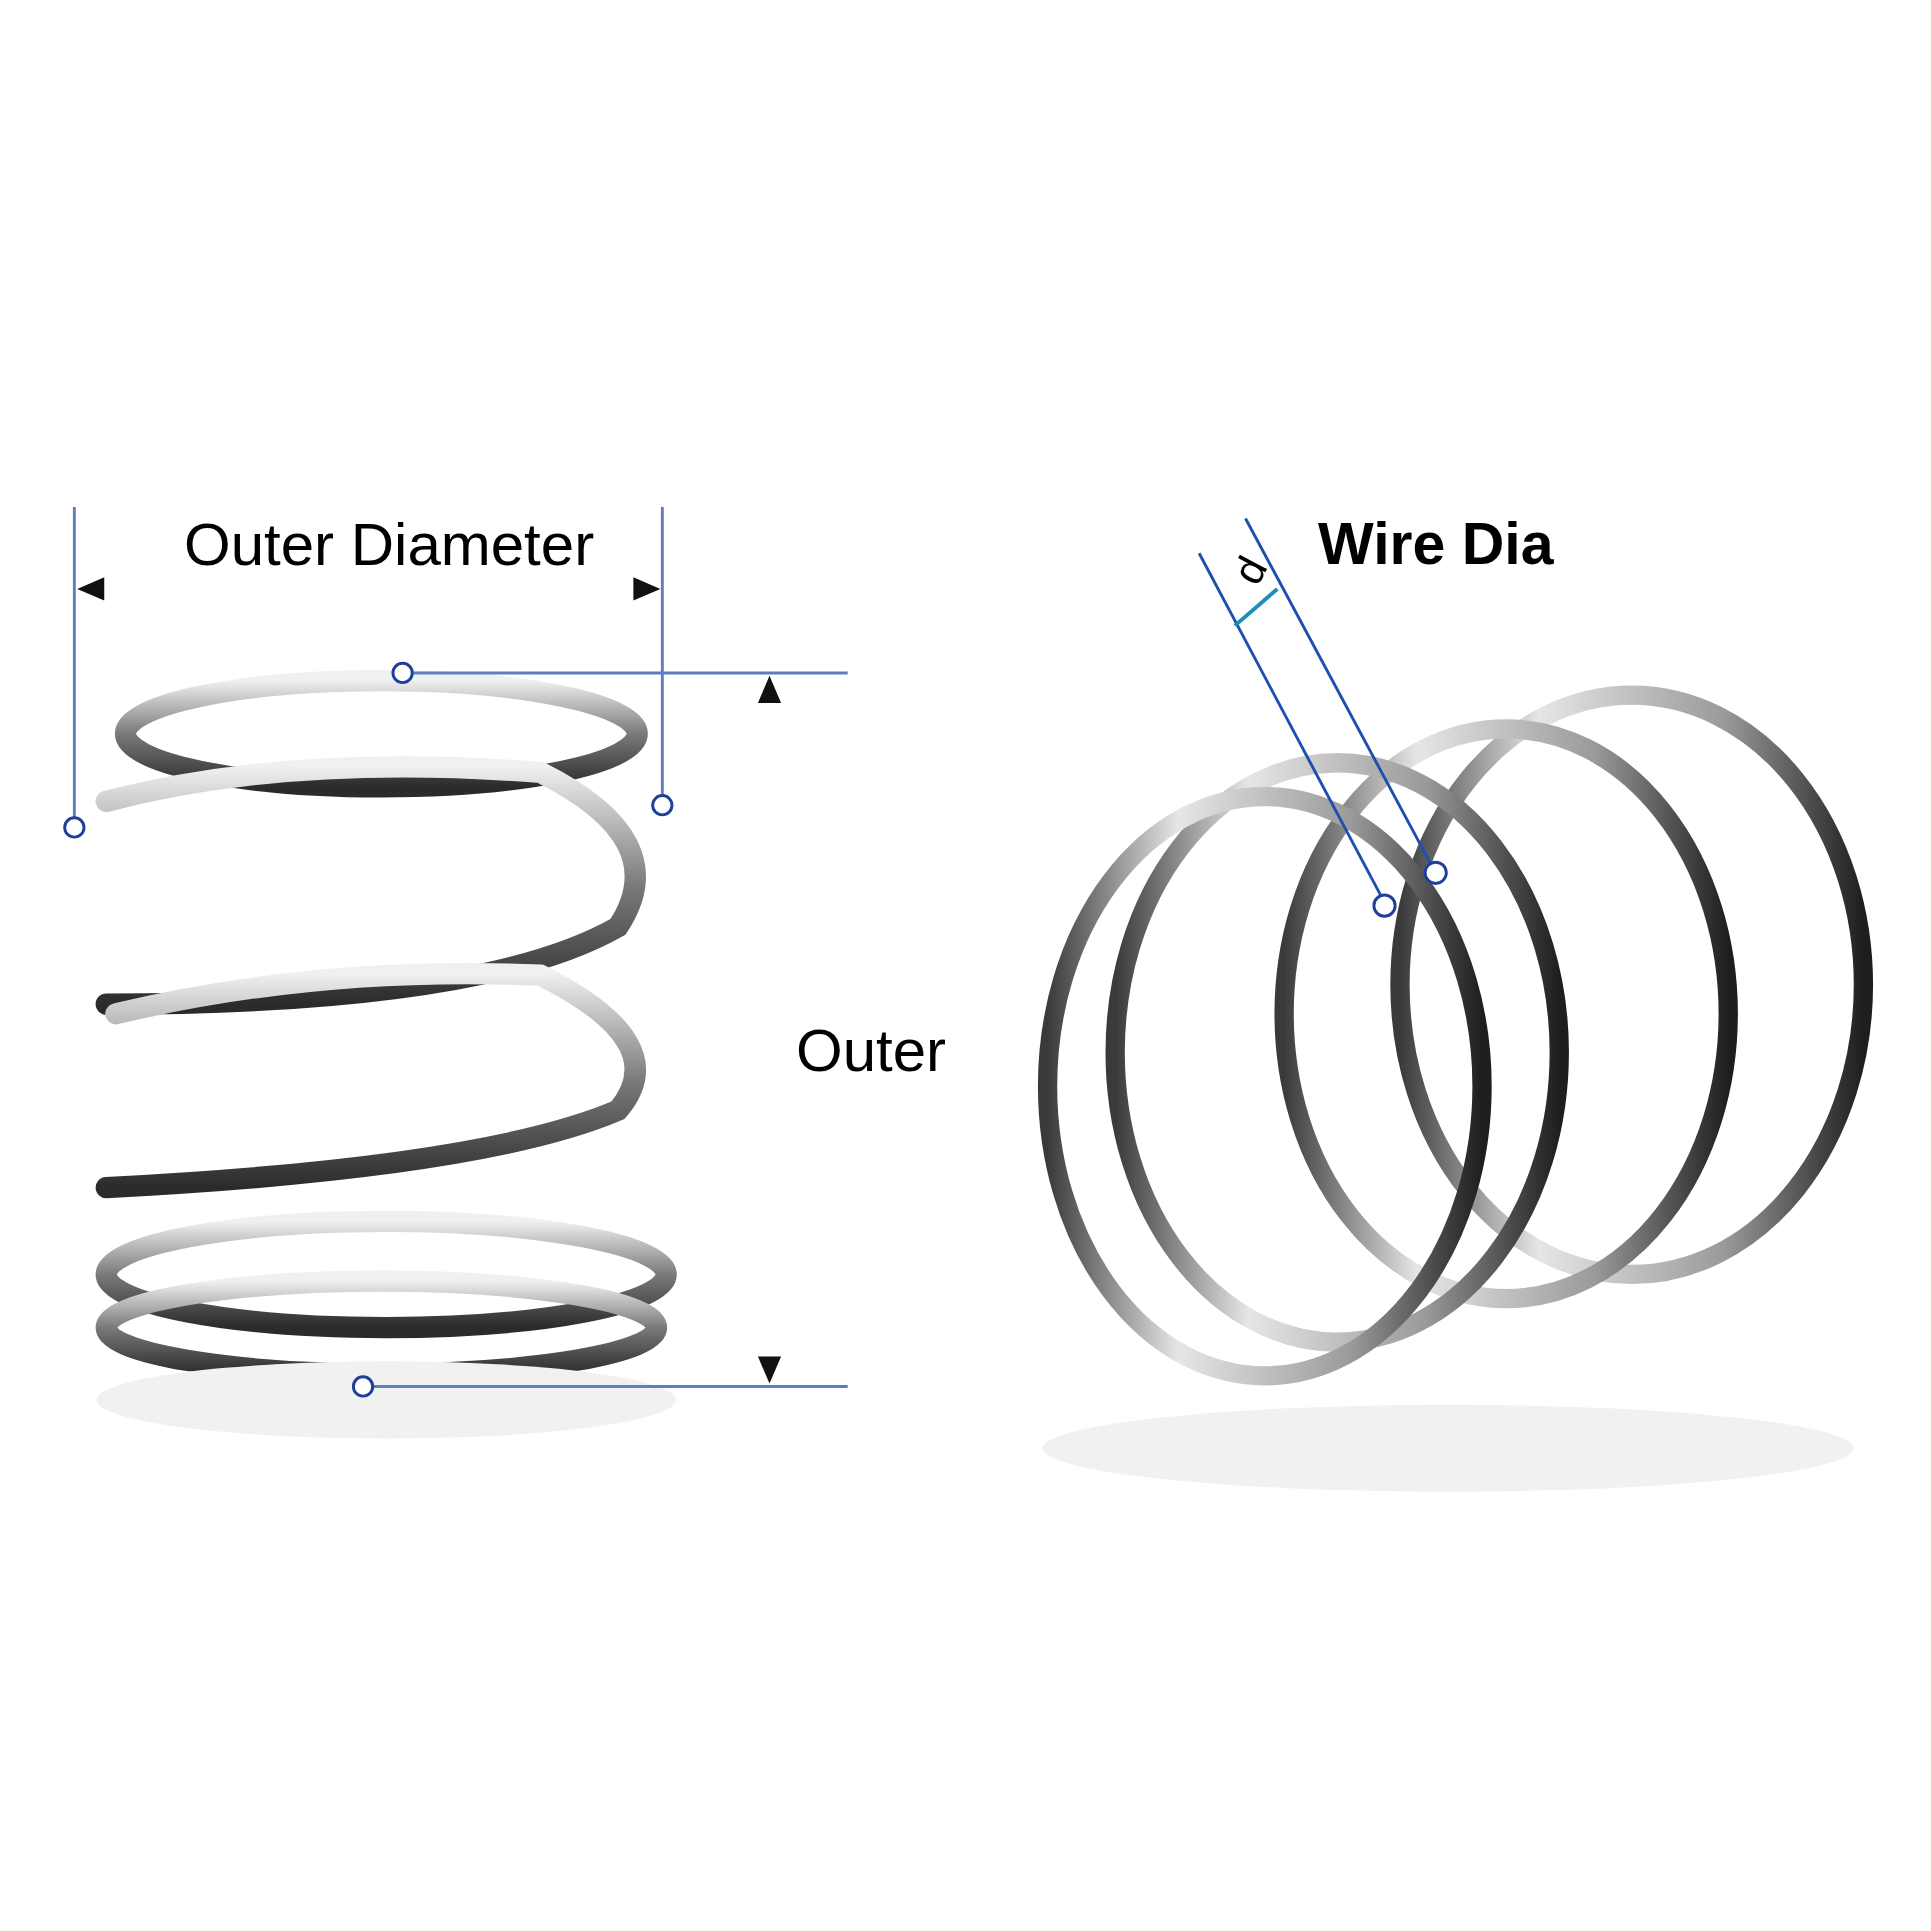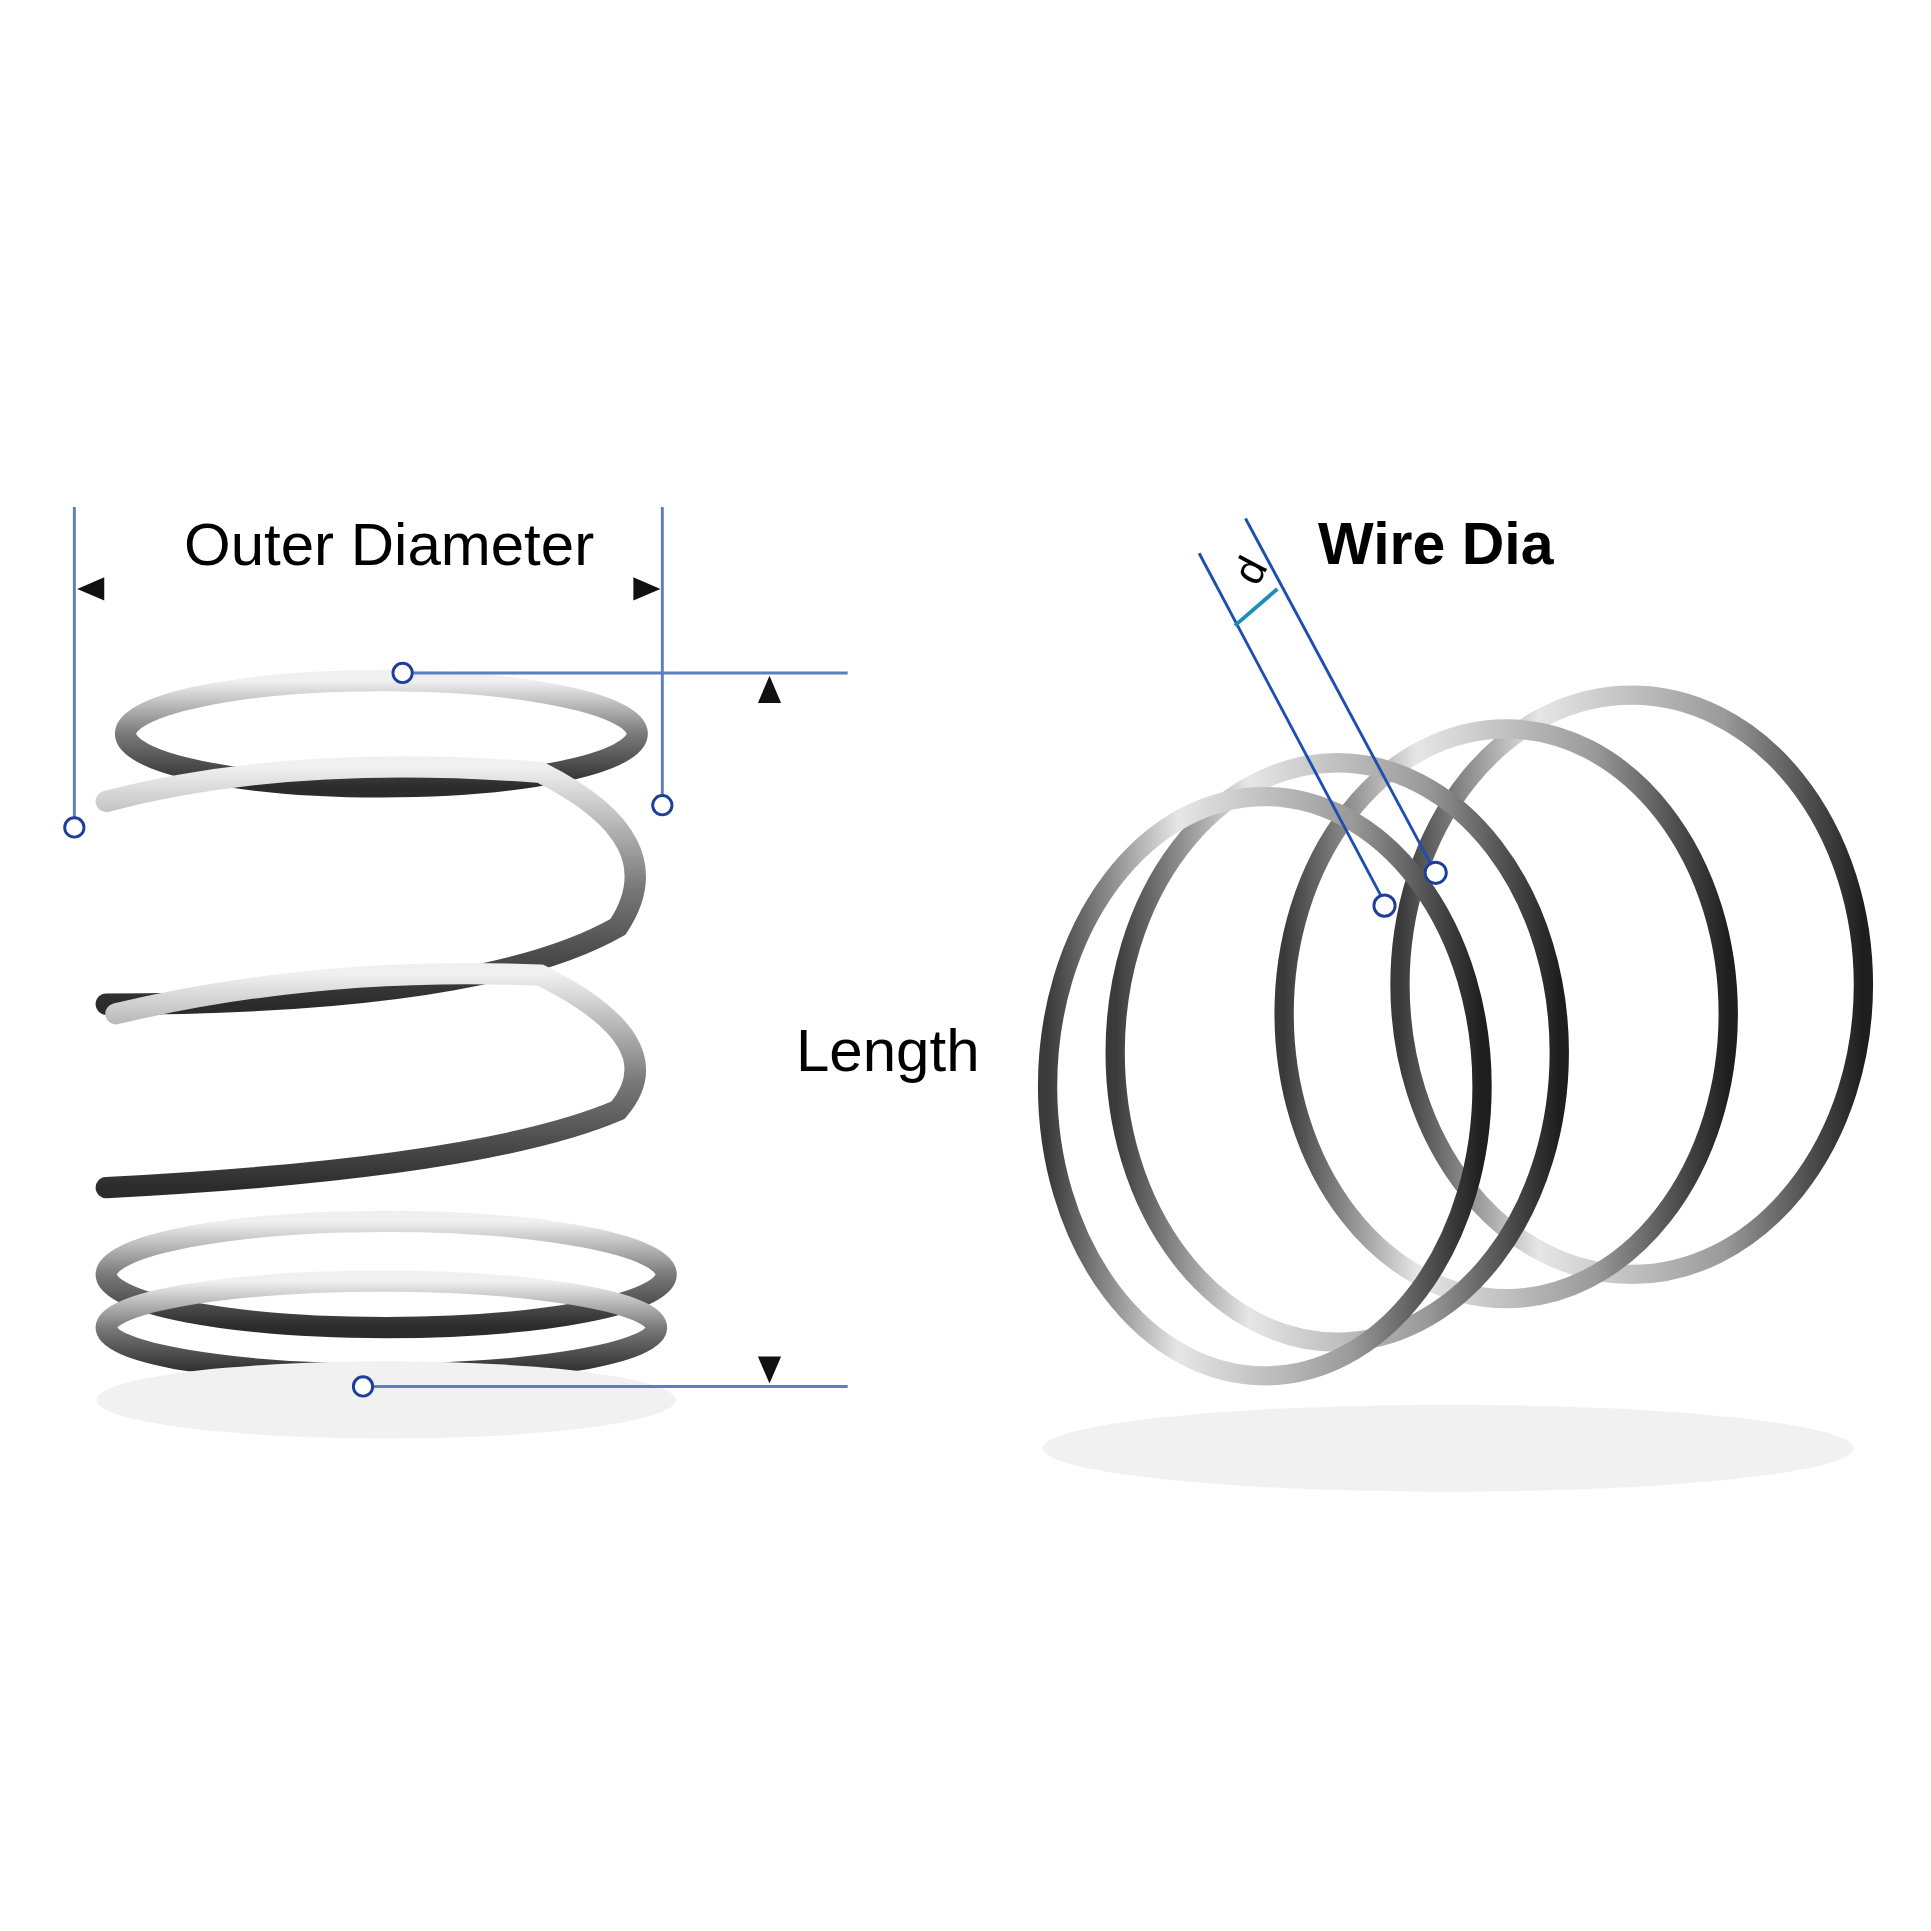--- a/index.html
+++ b/index.html
@@ -86,15 +86,15 @@
     <line x1="1242" y1="573" x2="1432" y2="931" stroke="#1d4fb0" stroke-width="3"></line>
     <line x1="1290" y1="537" x2="1482" y2="895" stroke="#1d4fb0" stroke-width="3"></line>
     <line x1="1279" y1="648" x2="1323" y2="610" stroke="#1b8fb8" stroke-width="4"></line>
     <circle cx="1434" cy="938" r="11" fill="#fff" stroke="#1d3f99" stroke-width="3"></circle>
     <circle cx="1487" cy="904" r="11" fill="#fff" stroke="#1d3f99" stroke-width="3"></circle>
     <text x="1282" y="605" font-size="44" font-family="Liberation Sans, sans-serif" transform="rotate(-62 1295 590)">d</text>
   </g>
 </svg>
 
 <div class="label" id="od-label">Outer Diameter</div>
-<div class="label" id="len-label">Length</div>
+<div class="label" id="len-label">Outer</div>
 <div class="label" id="wd-label">Wire Dia</div>
 
 
 </body></html>

